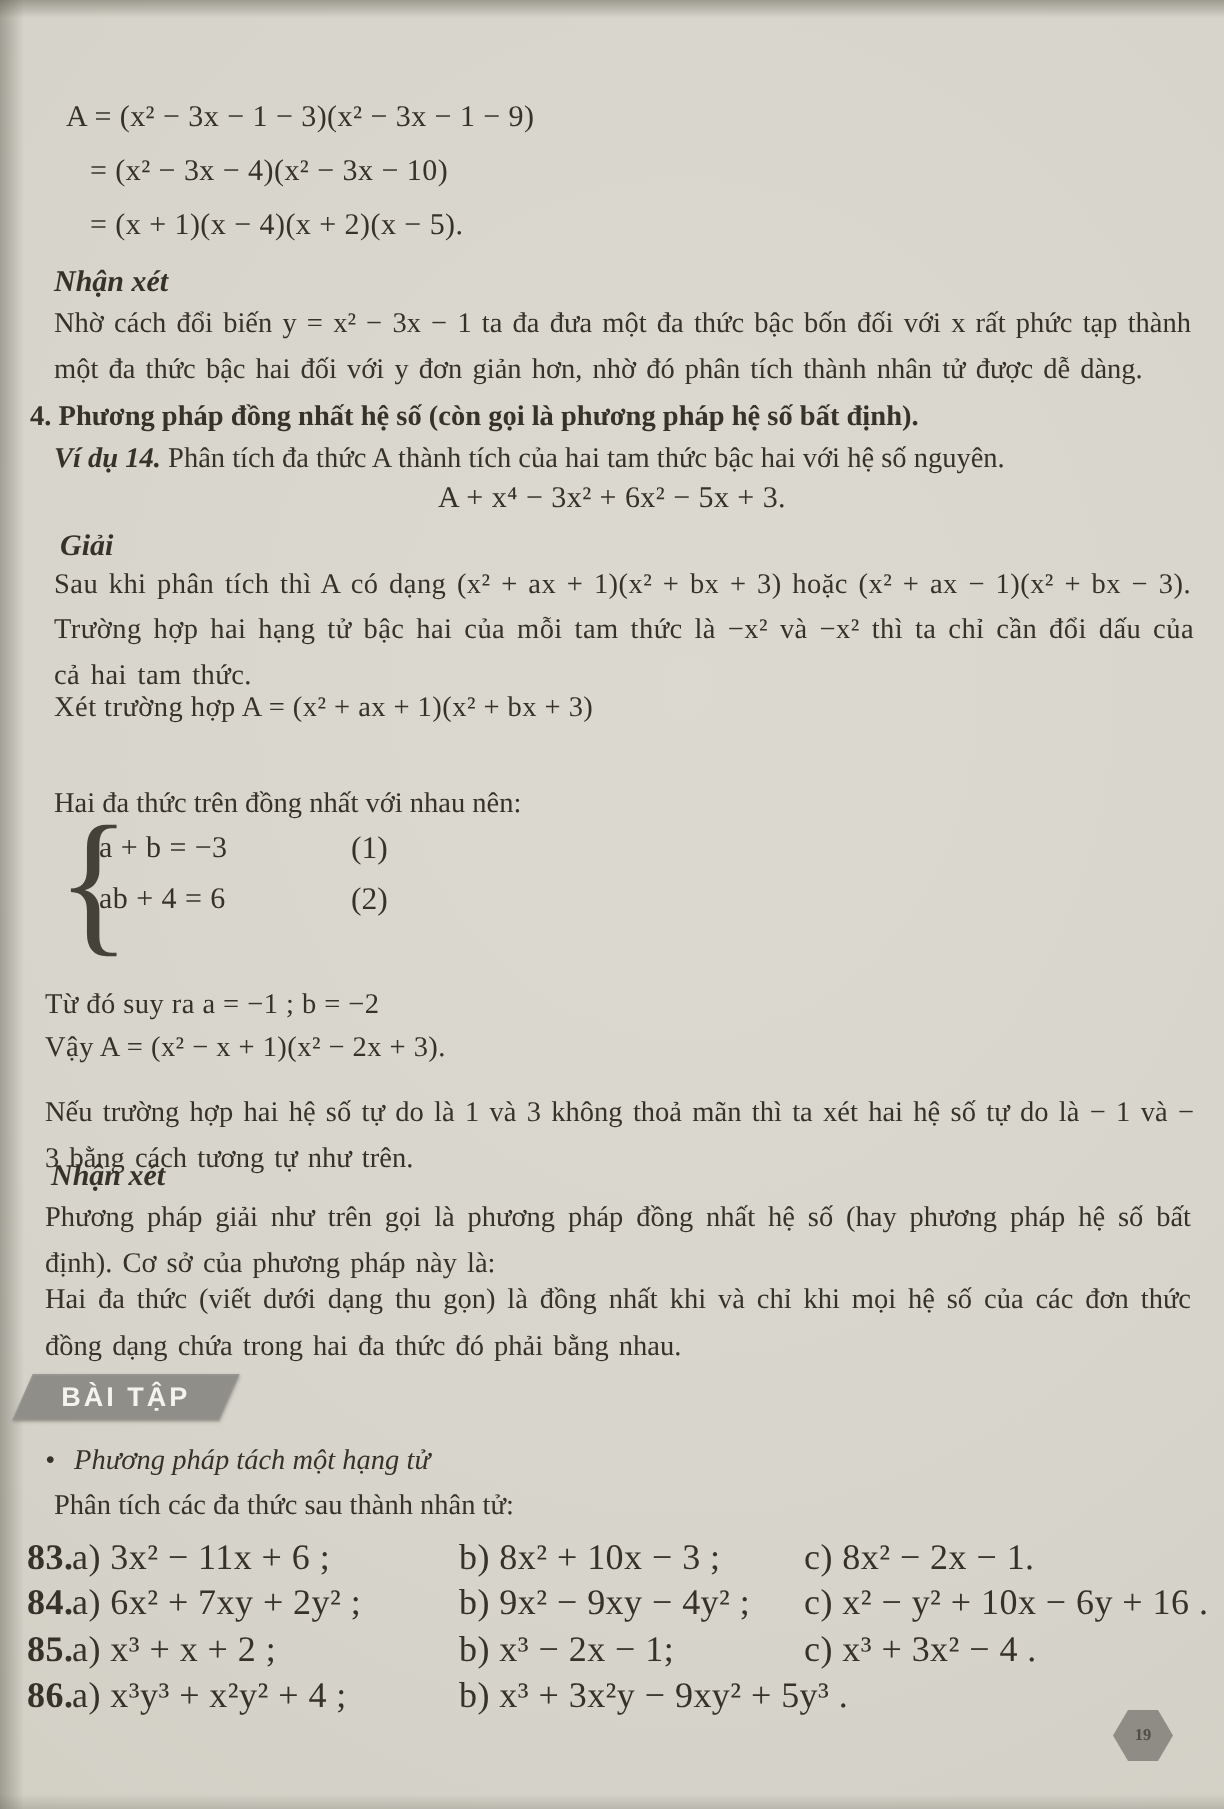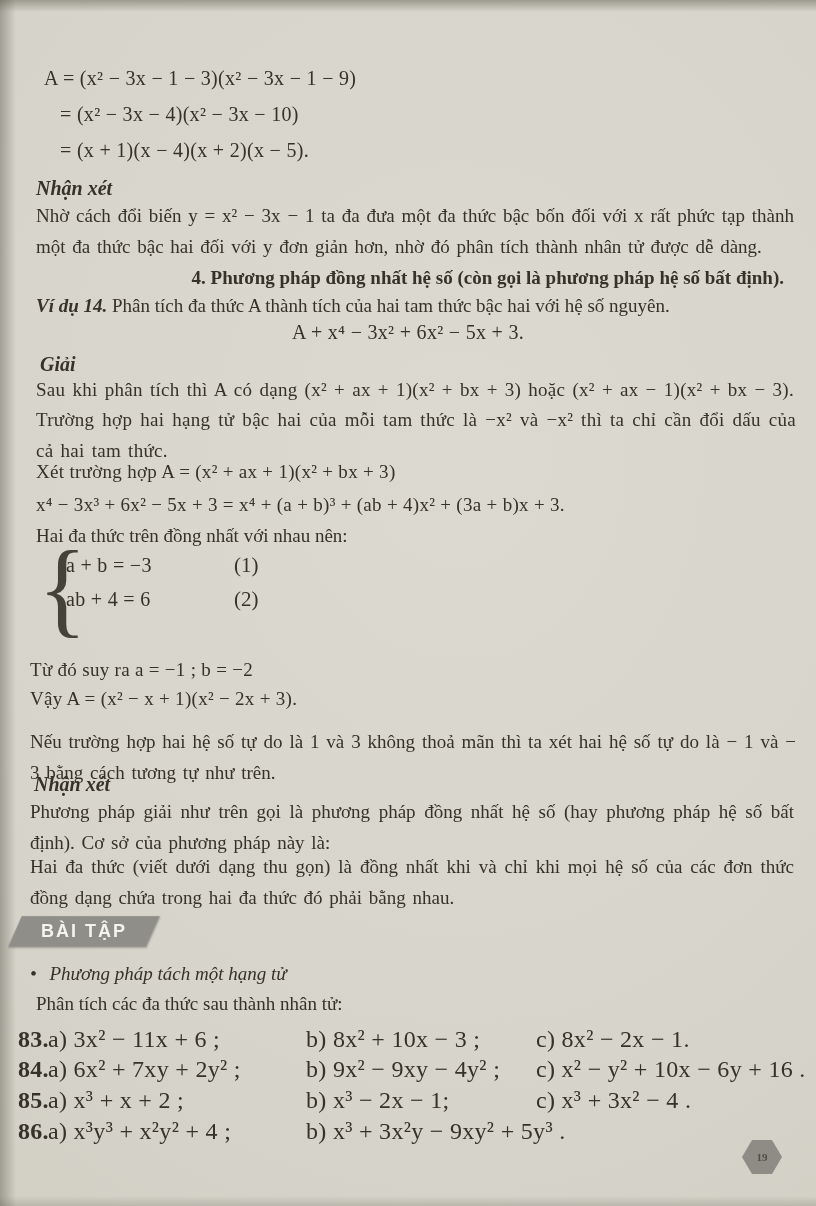--- a/index.html
+++ b/index.html
@@ -66,32 +66,31 @@
 
   <div class="t derivation math">
     <div>A = (x² − 3x − 1 − 3)(x² − 3x − 1 − 9)</div>
     <div class="dl2">= (x² − 3x − 4)(x² − 3x − 10)</div>
     <div class="dl2">= (x + 1)(x − 4)(x + 2)(x − 5).</div>
   </div>
 
   <div class="t note-h" style="left:36px; top:172px;">Nhận xét</div>
   <div class="t just" style="left:36px; top:200px; width:758px;">Nhờ cách đổi biến y = x² − 3x − 1 ta đa đưa một đa thức bậc bốn đối với x rất phức tạp thành một đa thức bậc hai đối với y đơn giản hơn, nhờ đó phân tích thành nhân tử được dễ dàng.</div>
 
-  <div class="t b" style="left:4px; top:262px; width:780px;text-align:right;">4. Phương pháp đồng nhất hệ số (còn gọi là phương pháp hệ số bất định).</div>
+  <div class="t b" style="left:20px; top:262px; width:780px;">4. Phương pháp đồng nhất hệ số (còn gọi là phương pháp hệ số bất định).</div>
 
   <div class="t" style="left:36px; top:290px; width:760px;">
     <span class="b i">Ví dụ 14.</span><span> Phân tích đa thức A thành tích của hai tam thức bậc hai với hệ số nguyên.</span>
   </div>
   <div class="t center-eq math">A + x⁴ − 3x² + 6x² − 5x + 3.</div>
   <div class="t note-h" style="left:40px; top:348px;">Giải</div>
 
   <div class="t single-just math" style="left:36px; top:374px; width:758px;">Sau khi phân tích thì A có dạng (x² + ax + 1)(x² + bx + 3) hoặc (x² + ax − 1)(x² + bx − 3).</div>
   <div class="t just math" style="left:36px; top:404px; width:760px;">Trường hợp hai hạng tử bậc hai của mỗi tam thức là −x² và −x² thì ta chỉ cần đổi dấu của cả hai tam thức.</div>
   <div class="t math" style="left:36px; top:456px;">Xét trường hợp A = (x² + ax + 1)(x² + bx + 3)</div>
-  <div class="t math" style="left:36px; top:489px;">x⁴ − 3x³ + 6x² − 5x + 3 = x⁴ + (a + b)³ + (ab + 4)x² + (3a + b)x + 3.</div>
   <div class="t" style="left:36px; top:520px;">Hai đa thức trên đồng nhất với nhau nên:</div>
 
   <div class="t system">
     <span class="brace">{</span>
     <div class="sysrows">
       <div class="sysrow">
         <span class="eq math">a + b = −3</span>
         <span class="lbl">(1)</span>
       </div>
       <div class="sysrow">

